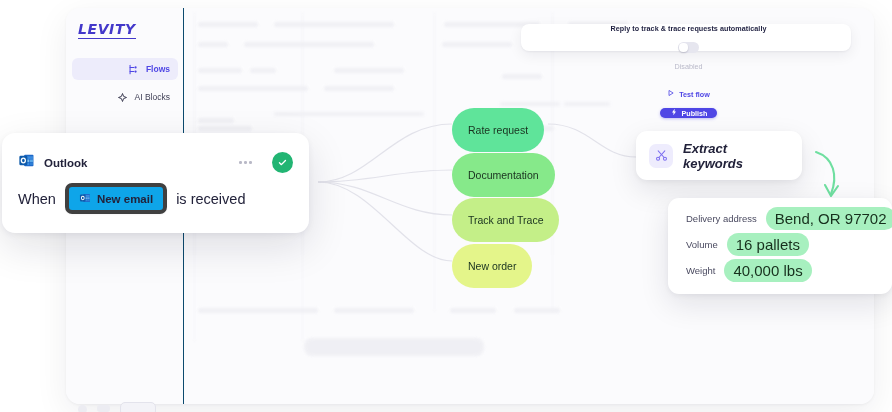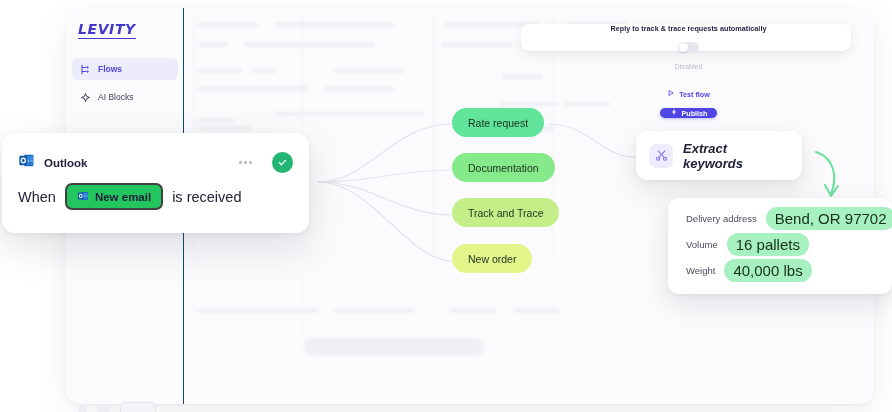--- a/index.html
+++ b/index.html
@@ -55,20 +55,21 @@
     display: flex;
     align-items: center;
     gap: 7px;
     height: 22px;
     padding: 0 8px;
     border-radius: 6px;
     margin-bottom: 6px;
     font-size: 8.5px;
     color: #3f3f55;
     cursor: default;
+    justify-content: flex-end;
   }
   .nav-item.active {
     background: #edecfb;
     color: #4f46e5;
     font-weight: 600;
   }
   .nav-ico { width: 11px; height: 11px; display: block; flex: none; }
 
   
   .canvas {
@@ -202,36 +203,36 @@
   }
   .ol-body {
     display: flex; align-items: center;
     gap: 9px;
     padding: 6px 16px 0 16px;
     font-size: 14.5px;
     color: #22223a;
   }
   .chip-email {
     display: inline-flex; align-items: center; gap: 6px;
-    background: #22c55e;
-    border: 2px solid #404040;
+    background: #0ea5e9;
+    border: 4px solid #404040;
     border-radius: 7px;
     padding: 4.5px 10px;
     font-size: 11.5px;
     font-weight: 600;
     color: #22223a;
     box-shadow: 0 1px 2px rgba(20,20,43,.04);
     cursor: pointer;
   }
 
   
   .pill {
     position: absolute;
     display: flex; align-items: center;
-    height: 29px;
+    height: 44px;
     padding: 0 16px;
     border-radius: 99px;
     font-size: 10.5px;
     color: #19321f;
     white-space: nowrap;
     cursor: pointer;
     justify-content: flex-end;
   }
 
   

